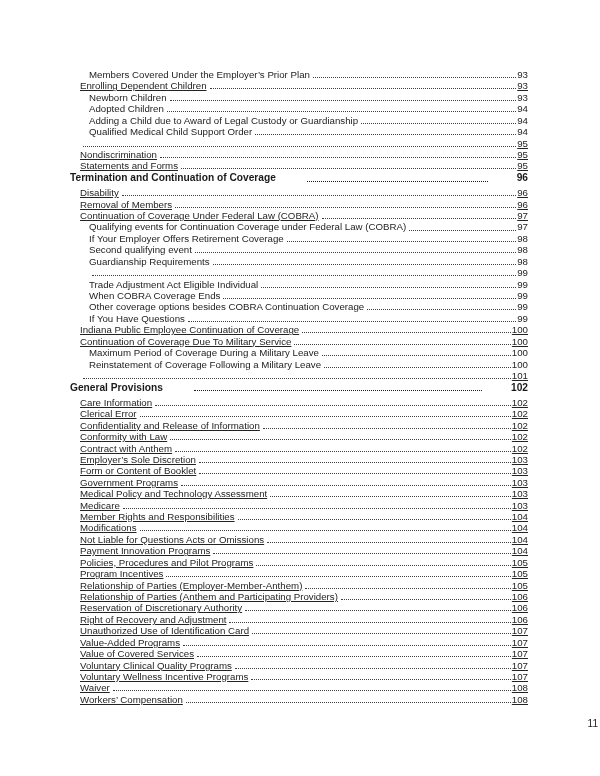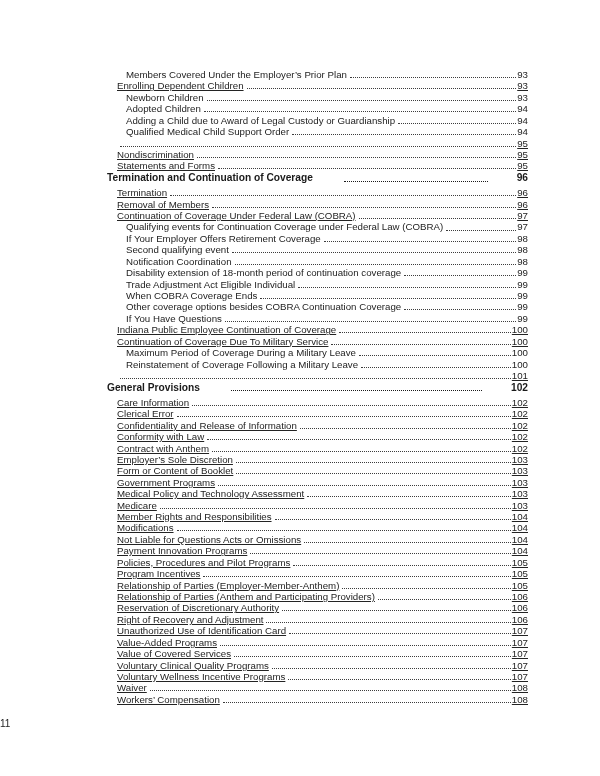--- a/index.html
+++ b/index.html
@@ -22,21 +22,20 @@
     left: 70px;
     right: 72px;
   }
   .toc-row {
     display: flex;
     align-items: stretch;
     font-size: 9.7px;
     line-height: 11.42px;
     white-space: nowrap;
     color: #232323;
-    margin-left: 37px;
   }
   .toc-row.level-1 { padding-left: 10px; text-decoration: underline; }
   .toc-row.level-2 { padding-left: 19px; }
   .toc-row.heading {
     font-weight: bold;
     font-size: 10.2px;
     color: #1a1a1a;
     margin-top: 0.5px;
     margin-bottom: 3.5px;
     gap: 28px;
@@ -55,21 +54,21 @@
     margin-bottom: 2.2px;
   }
   .toc-page {
     flex: 0 0 auto;
   }
   .footer {
     position: absolute;
     top: 718px;
     left: 0;
     right: 2px;
-    text-align: left;
+    text-align: right;
     font-size: 10px;
     color: #232323;
   }
 </style>
 </head>
 <body>
 
 <div class="page">
   <div class="toc" id="toc-list">
       <div class="toc-row level-2">
@@ -115,21 +114,21 @@
         <span class="toc-label">Statements and Forms</span>
         <span class="leader"></span>
         <span class="toc-page">95</span>
       </div>
       <div class="toc-row level-0 heading">
         <span class="toc-label">Termination and Continuation of Coverage</span>
         <span class="leader"></span>
         <span class="toc-page">96</span>
       </div>
       <div class="toc-row level-1">
-        <span class="toc-label">Termination</span>
+        <span class="toc-label">Disability</span>
         <span class="leader"></span>
         <span class="toc-page">96</span>
       </div>
       <div class="toc-row level-1">
         <span class="toc-label">Removal of Members</span>
         <span class="leader"></span>
         <span class="toc-page">96</span>
       </div>
       <div class="toc-row level-1">
         <span class="toc-label">Continuation of Coverage Under Federal Law (COBRA)</span>
@@ -145,26 +144,25 @@
         <span class="toc-label">If Your Employer Offers Retirement Coverage</span>
         <span class="leader"></span>
         <span class="toc-page">98</span>
       </div>
       <div class="toc-row level-2">
         <span class="toc-label">Second qualifying event</span>
         <span class="leader"></span>
         <span class="toc-page">98</span>
       </div>
       <div class="toc-row level-2">
-        <span class="toc-label">Notification Coordination</span>
+        <span class="toc-label">Guardianship Requirements</span>
         <span class="leader"></span>
         <span class="toc-page">98</span>
       </div>
       <div class="toc-row level-2">
-        <span class="toc-label">Disability extension of 18-month period of continuation coverage</span>
         <span class="leader"></span>
         <span class="toc-page">99</span>
       </div>
       <div class="toc-row level-2">
         <span class="toc-label">Trade Adjustment Act Eligible Individual</span>
         <span class="leader"></span>
         <span class="toc-page">99</span>
       </div>
       <div class="toc-row level-2">
         <span class="toc-label">When COBRA Coverage Ends</span>

